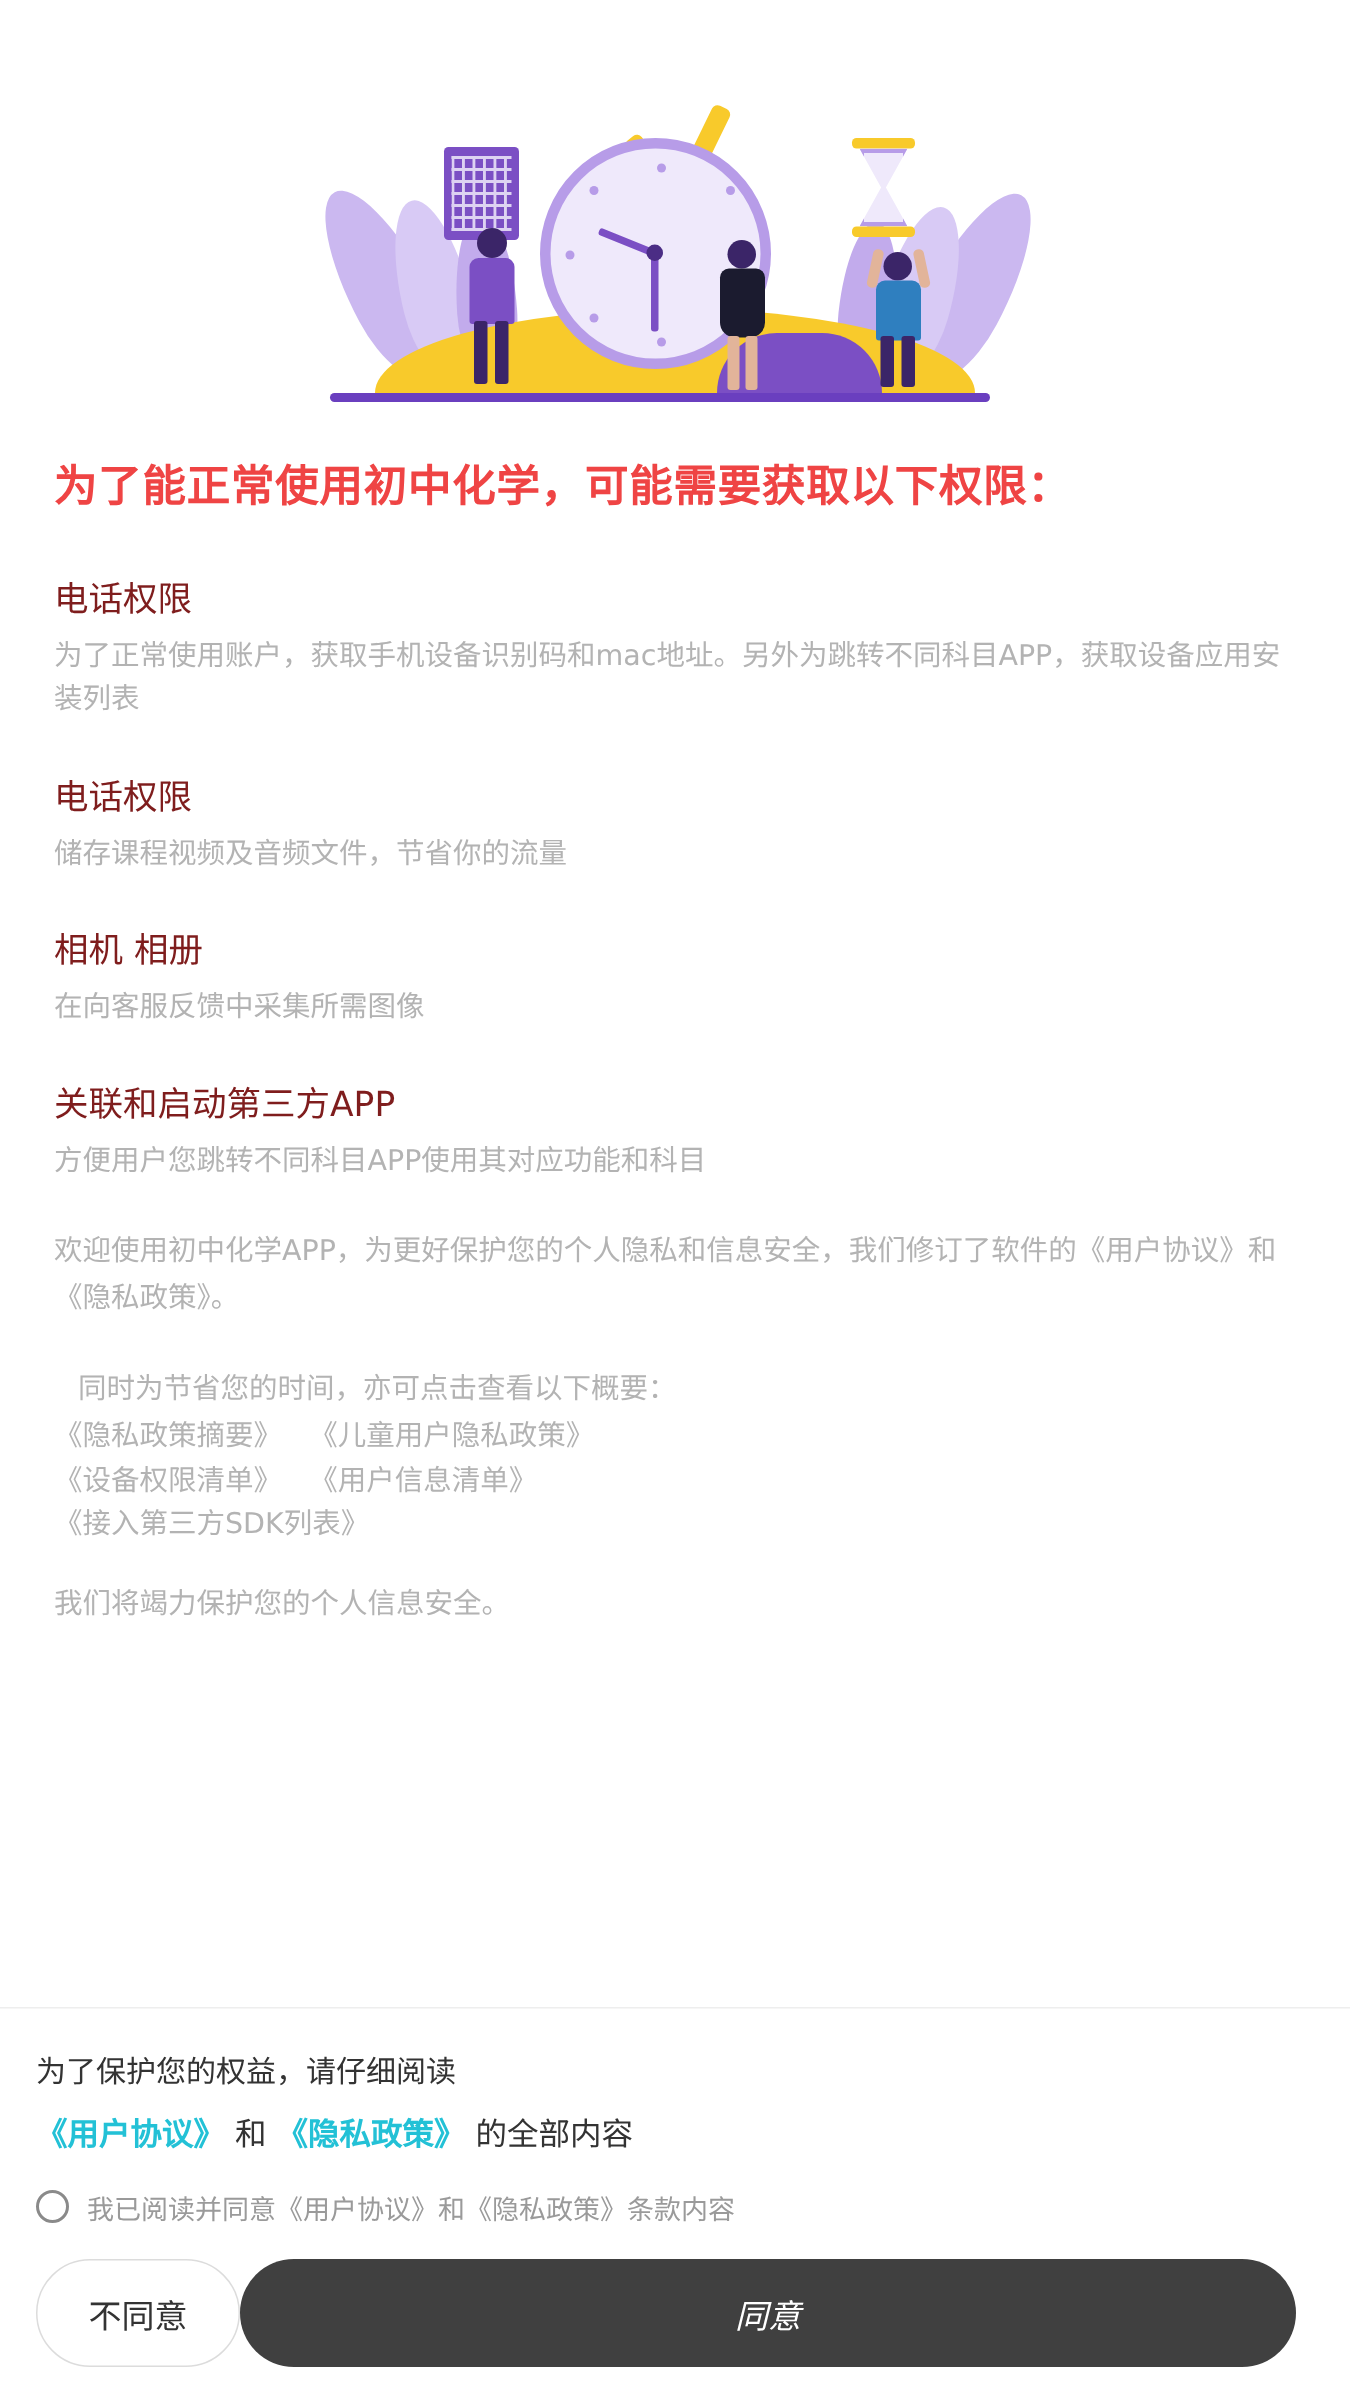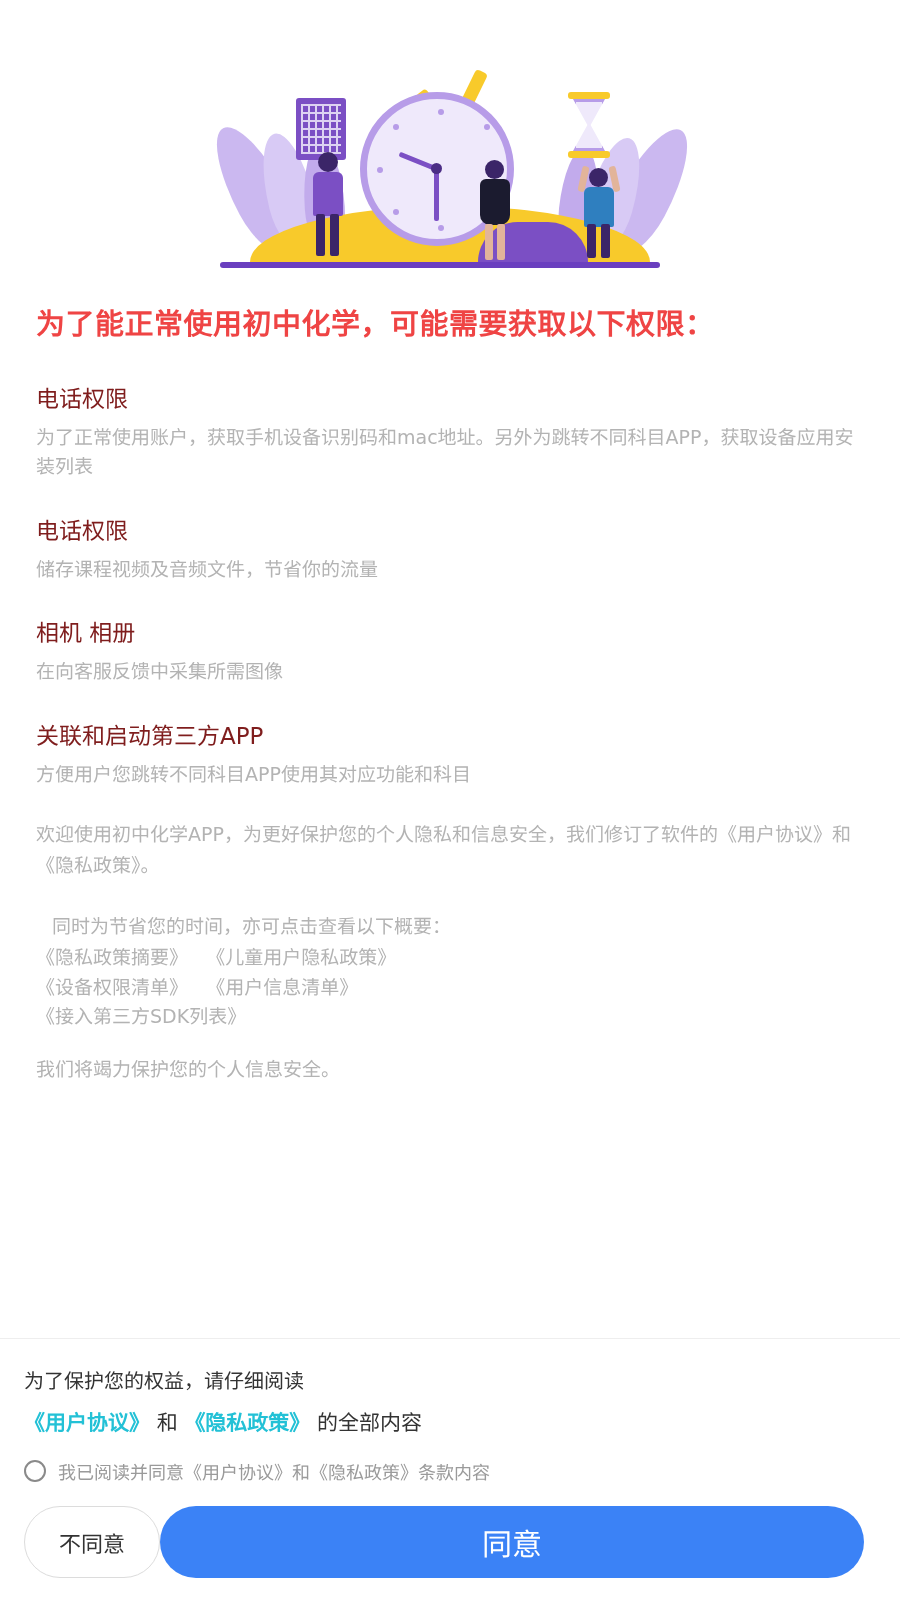--- a/index.html
+++ b/index.html
@@ -276,26 +276,27 @@
     color: #333333;
     font-size: 22px;
     display: flex;
     align-items: center;
     justify-content: center;
   }
   .btn-agree {
     flex: 1;
     height: 72px;
     border-radius: 36px;
-    background: #3b82f6;
+    background: #404040;
     color: #ffffff;
-    font-size: 30px;
+    font-size: 22px;
     display: flex;
     align-items: center;
     justify-content: center;
+    font-style: italic;
   }
 </style>
 </head>
 <body>
 
 <div class="screen">
 
   <div class="hero">
     <div class="hero-inner">
       <div class="leaf l1"></div>

